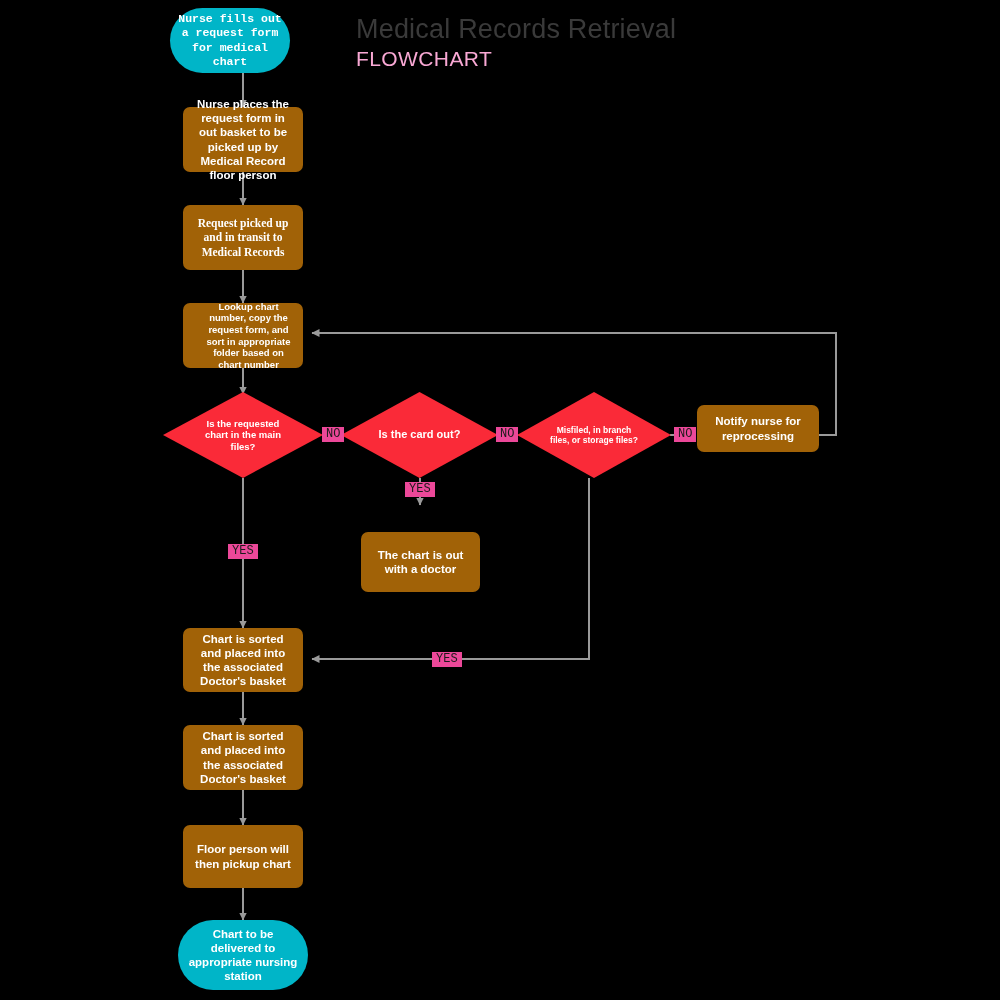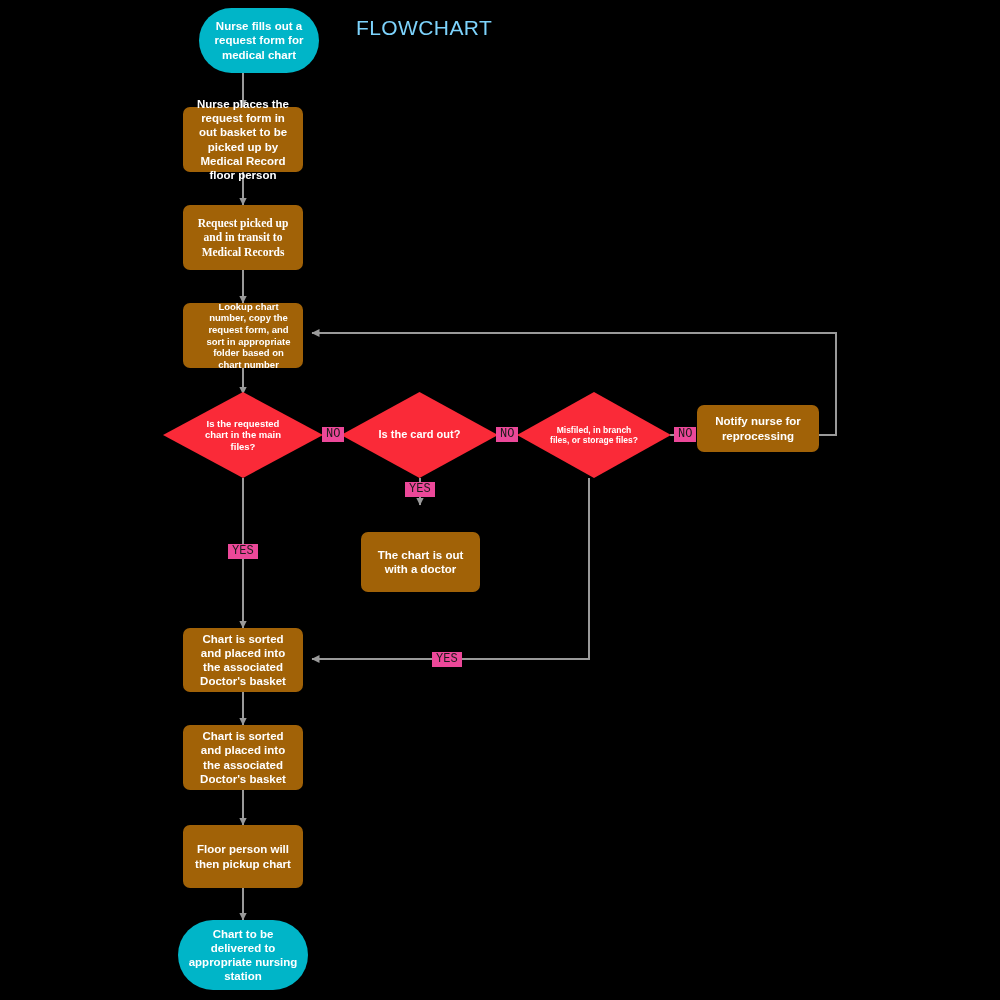--- a/index.html
+++ b/index.html
@@ -10,21 +10,21 @@
   }
   #canvas{position:absolute;inset:0;width:1000px;height:1000px;}
   svg.edges{position:absolute;left:0;top:0;width:1000px;height:1000px;pointer-events:none;}
 
   .title-block{position:absolute;left:356px;top:14px;}
   .title-main{
     font-size:27px;color:#3a3a3a;font-weight:400;letter-spacing:.2px;
     line-height:1.15;white-space:nowrap;
   }
   .title-sub{
-    font-size:21px;color:#7dd3fc;font-weight:400;letter-spacing:.4px;
+    font-size:21px;color:#f9a8d4;font-weight:400;letter-spacing:.4px;
     line-height:1.15;margin-top:2px;white-space:nowrap;
   }
 
   .node{
     position:absolute;display:flex;align-items:center;justify-content:center;
     text-align:center;color:#fff;font-weight:bold;box-sizing:border-box;
   }
   .node .txt{padding:0 8px;line-height:1.22;}
 
   .proc{background:#a16207;border-radius:7px;font-size:11.5px;}
@@ -45,20 +45,21 @@
     font-size:12px;line-height:1.1;padding:1px 4px;white-space:nowrap;
     font-family:Liberation Mono, monospace;
   }
 </style>
 </head>
 <body>
 
 <div id="canvas">
 
   <div class="title-block">
+    <div class="title-main">Medical Records Retrieval</div>
     <div class="title-sub">FLOWCHART</div>
   </div>
 
   <svg class="edges" viewBox="0 0 1000 1000">
     <defs>
       <marker id="ah" markerWidth="9" markerHeight="9" refX="7.5" refY="4.5" orient="auto" markerUnits="userSpaceOnUse">
         <path d="M0,0.6 L8,4.5 L0,8.4 z" fill="#9a9a9a"></path>
       </marker>
     </defs>
     <g stroke="#9a9a9a" stroke-width="2" fill="none">
@@ -86,21 +87,21 @@
       <path d="M243,478 L243,628" marker-end="url(#ah)"></path>
 
       <path d="M243,692 L243,725" marker-end="url(#ah)"></path>
 
       <path d="M243,790 L243,825" marker-end="url(#ah)"></path>
 
       <path d="M243,888 L243,920" marker-end="url(#ah)"></path>
     </g>
   </svg>
 
-  <div class="node term" style="left:199px;top:8px;width:120px;height:65px;">
+  <div class="node term" style="left:170px;top:8px;width:120px;height:65px;font-family:Liberation Mono, monospace;">
     <span class="txt">Nurse fills out a request form for medical chart</span>
   </div>
 
   <div class="node proc" style="left:183px;top:107px;width:120px;height:65px;">
     <span class="txt">Nurse places the request form in out basket to be picked up by Medical Record floor person</span>
   </div>
 
   <div class="node proc" style="left:183px;top:205px;width:120px;height:65px;font-family:Liberation Serif, serif;">
     <span class="txt">Request picked up and in transit to Medical Records</span>
   </div>

